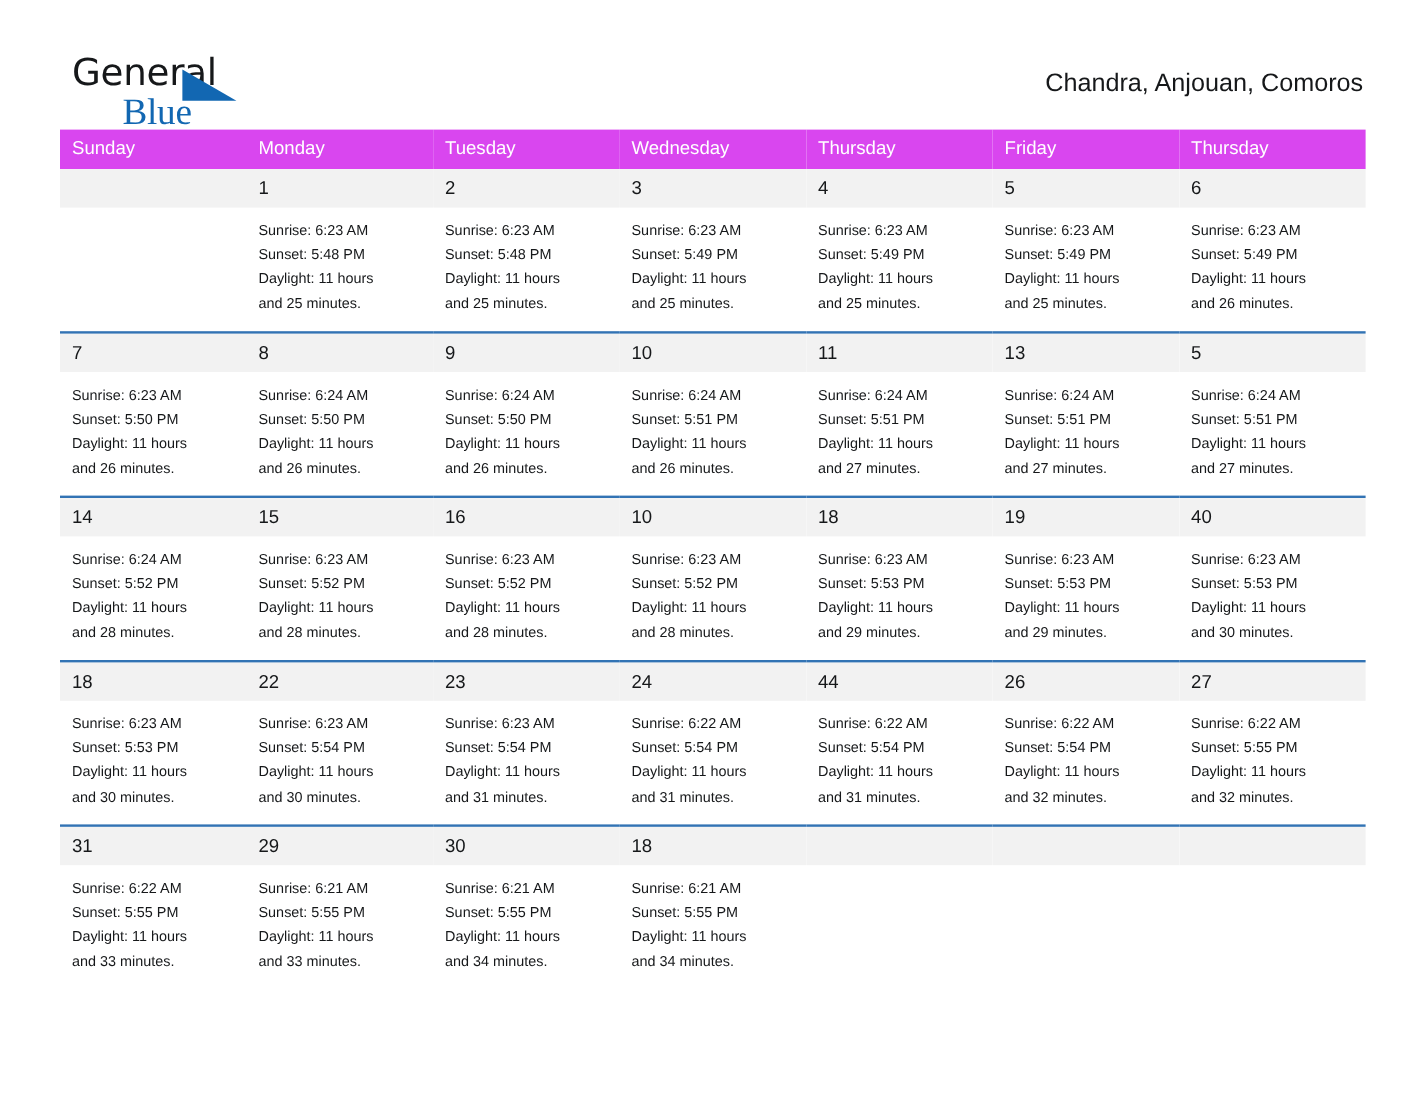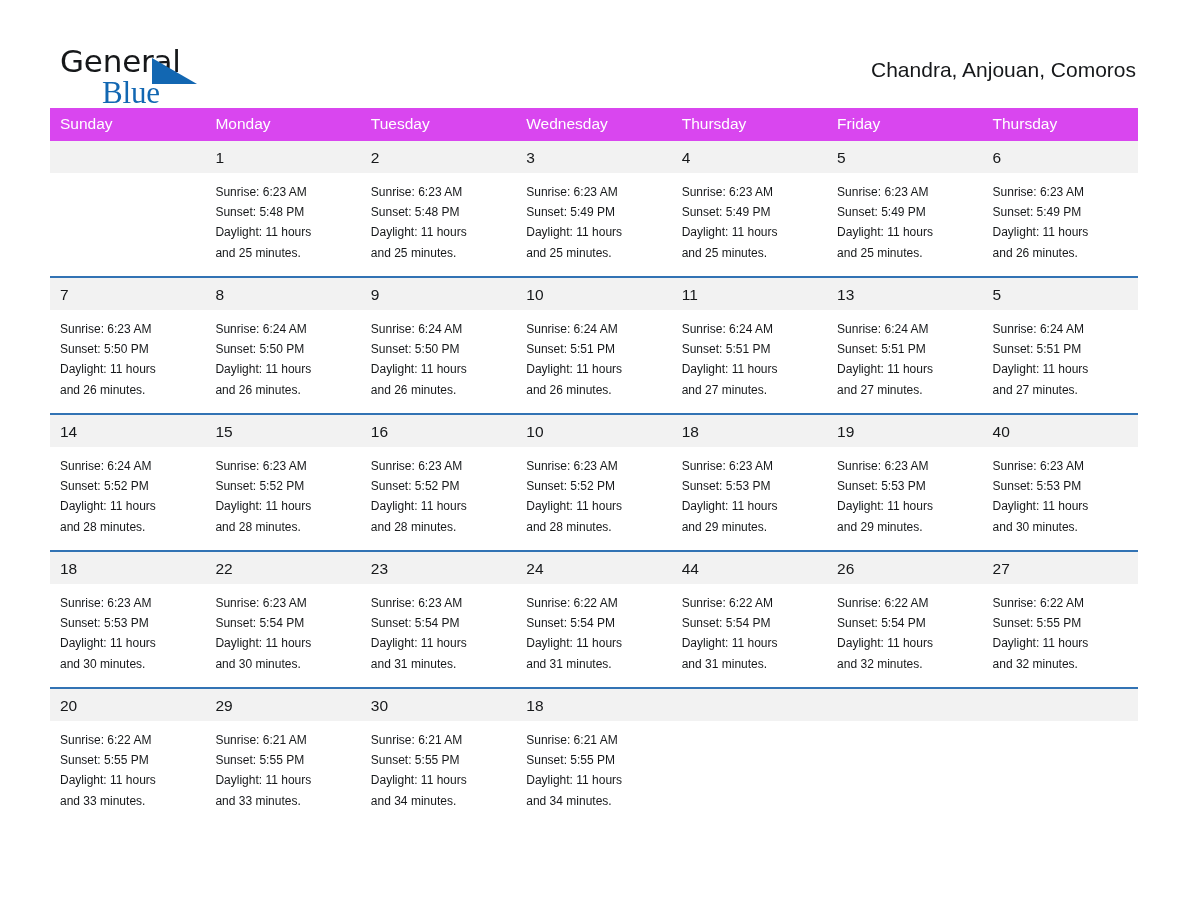--- a/index.html
+++ b/index.html
@@ -416,21 +416,21 @@
             <div class="info">
               <div>Sunrise: 6:22 AM</div>
               <div>Sunset: 5:55 PM</div>
               <div>Daylight: 11 hours</div>
               <div>and 32 minutes.</div>
             </div>
           </td>
         </tr>
         <tr class="week">
           <td>
-            <div class="daynum">20</div>
+            <div class="daynum">31</div>
             <div class="info">
               <div>Sunrise: 6:22 AM</div>
               <div>Sunset: 5:55 PM</div>
               <div>Daylight: 11 hours</div>
               <div>and 33 minutes.</div>
             </div>
           </td>
           <td>
             <div class="daynum">29</div>
             <div class="info">

